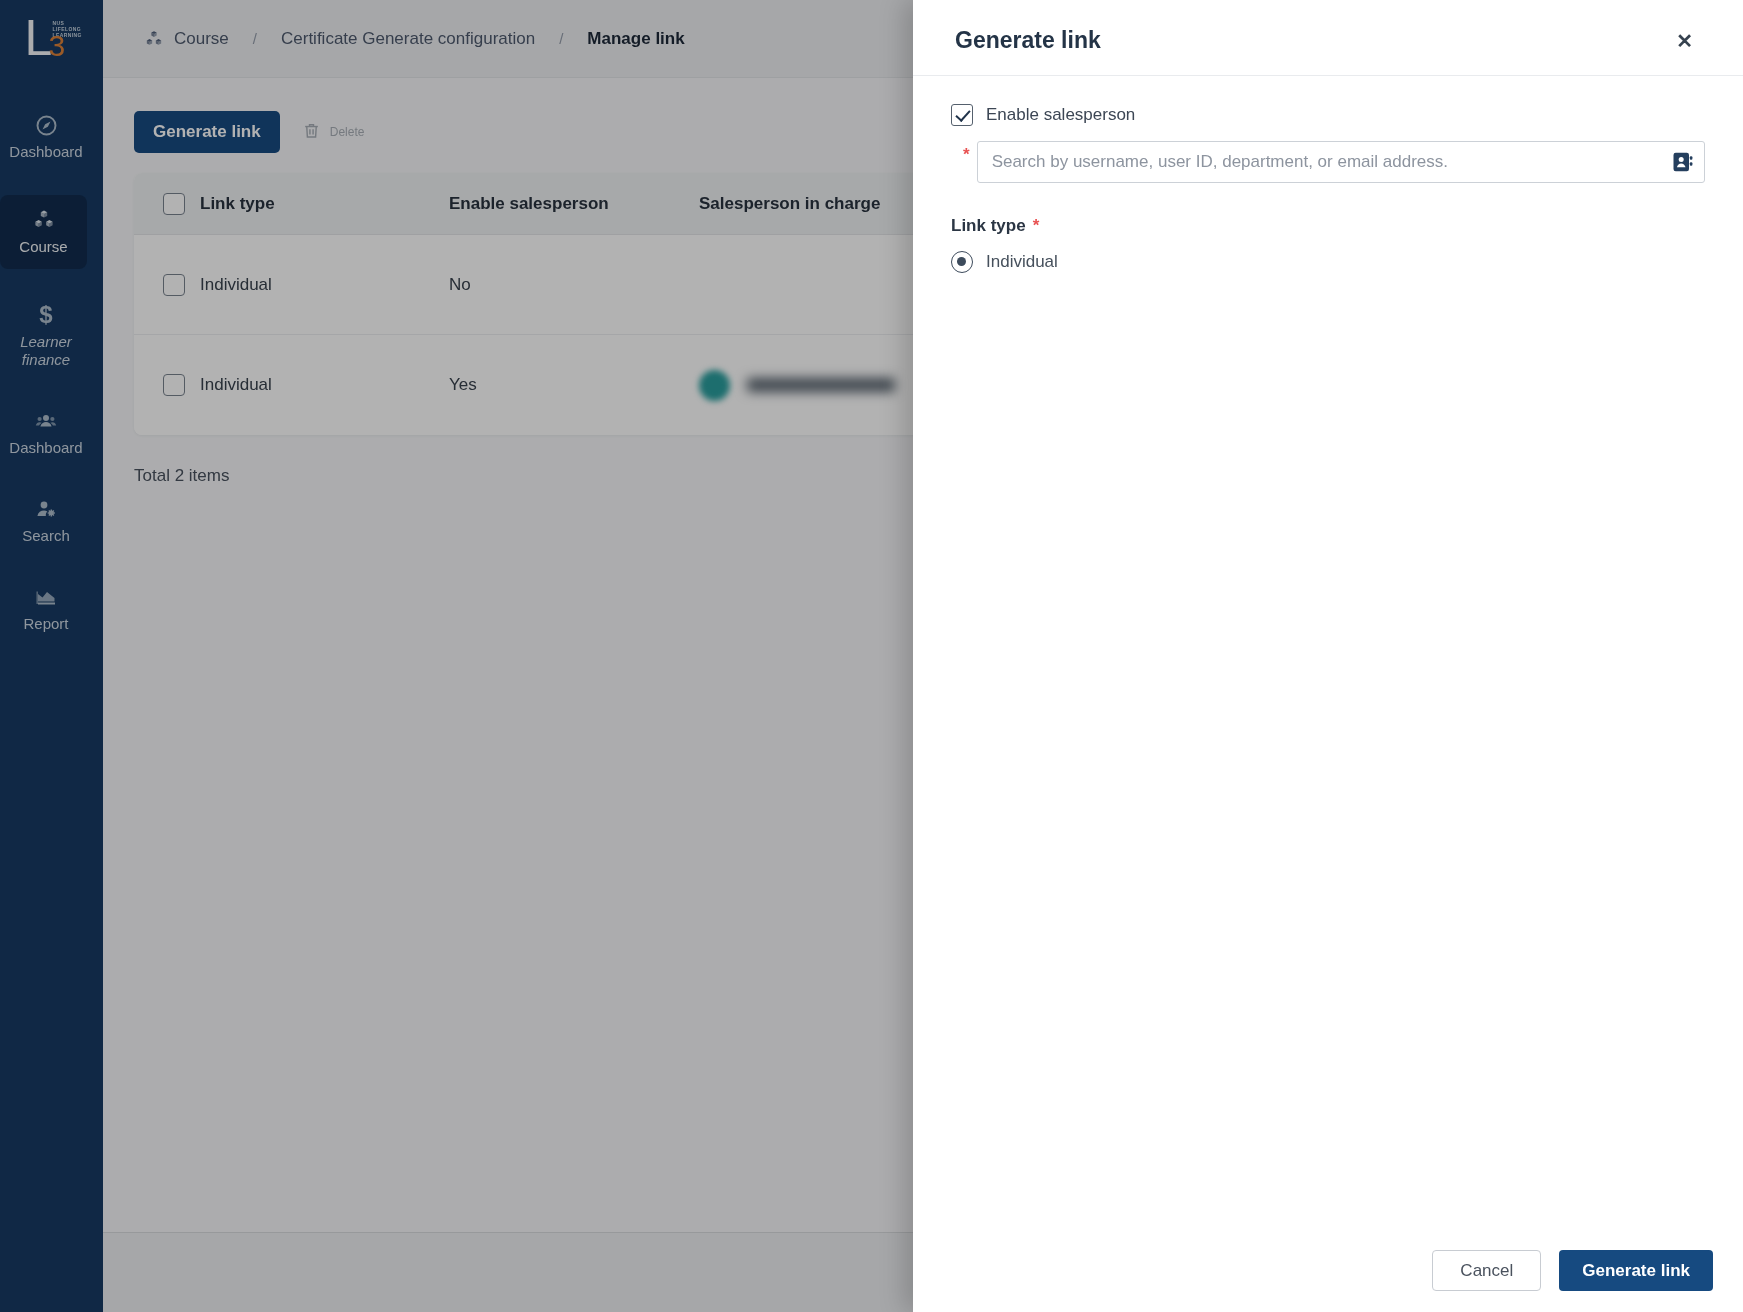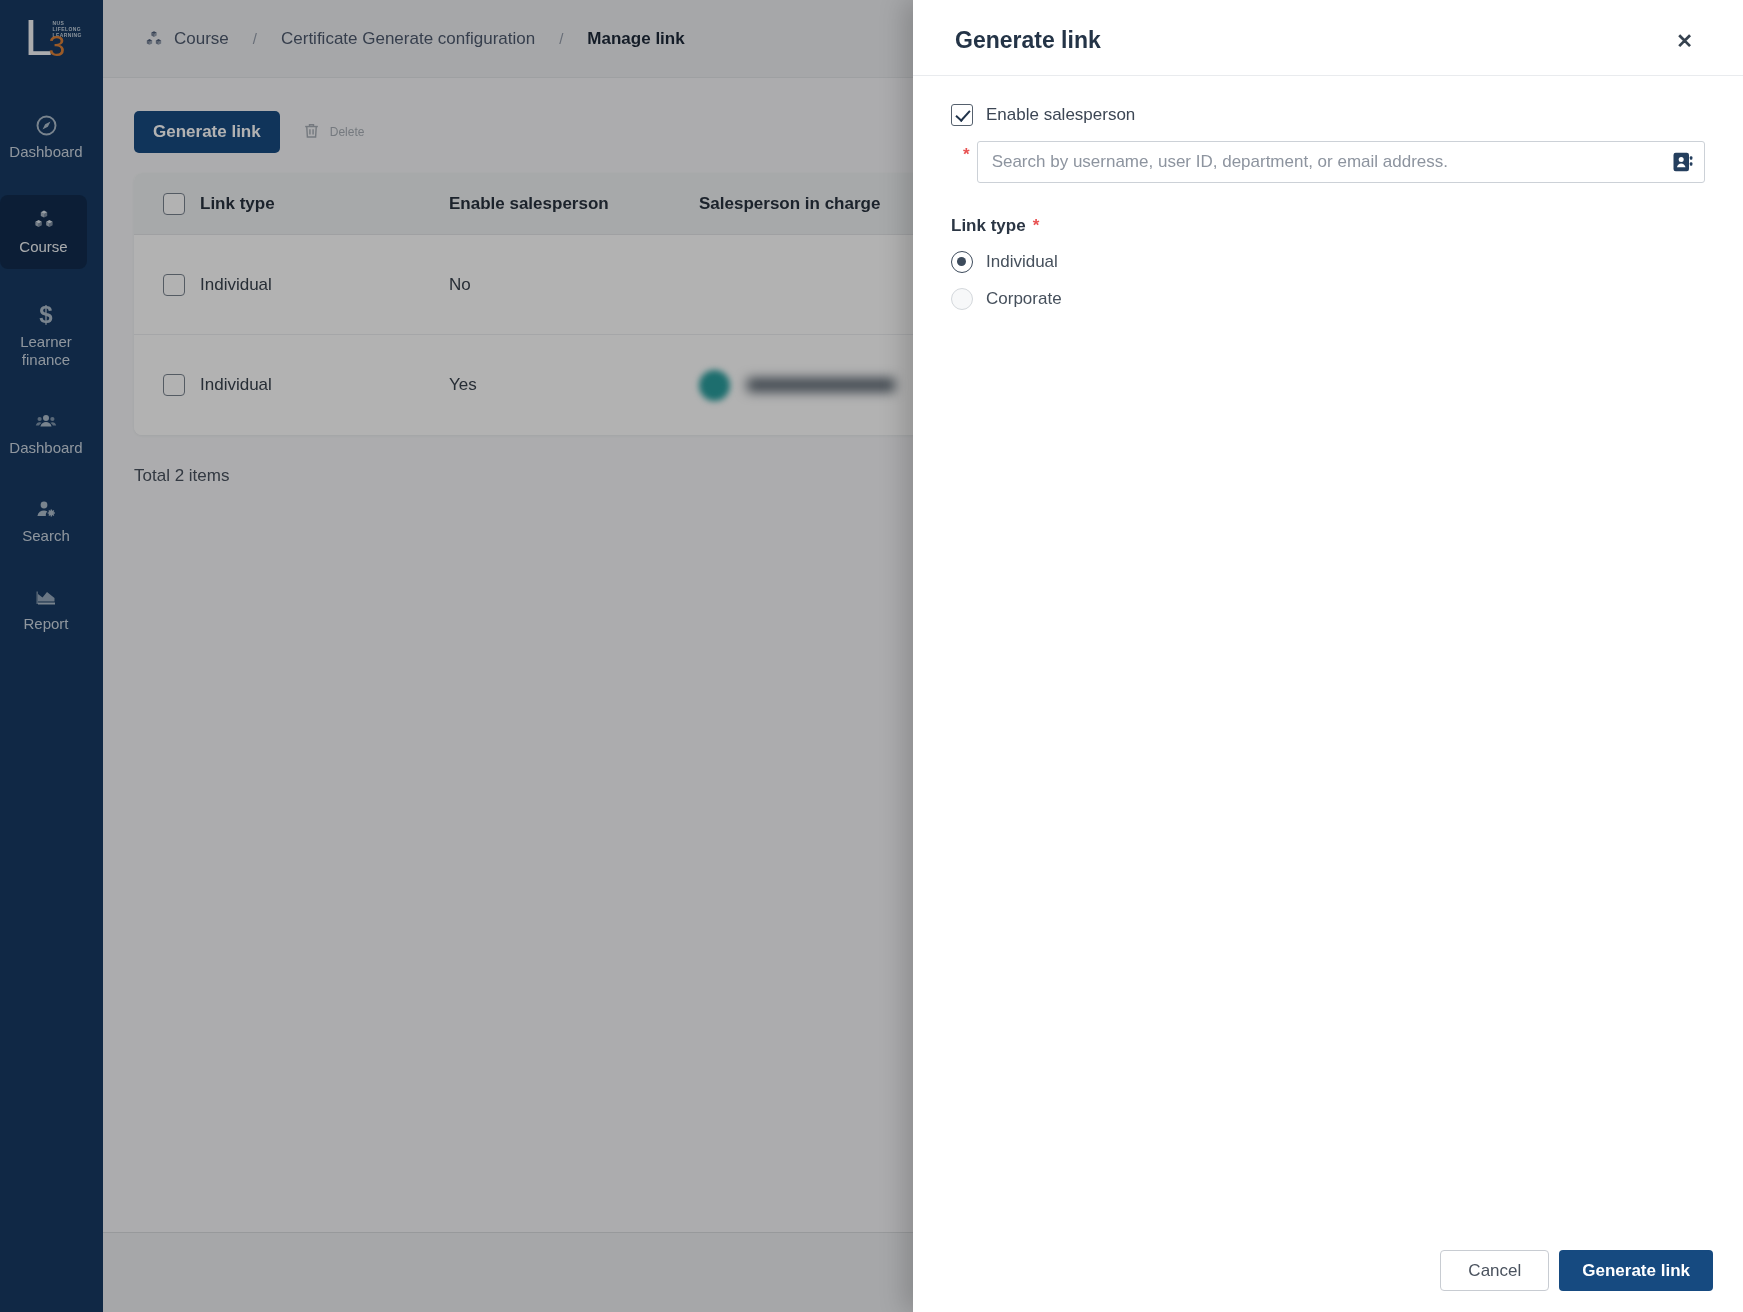--- a/index.html
+++ b/index.html
@@ -86,21 +86,21 @@
   .text-input::placeholder { color:#8d949f; }
   .input-icon { position:absolute; right:11px; top:9px; width:24px; height:24px; color:#253f5e; cursor:pointer; }
   .linktype-label { margin-top:33px; font-size:17px; font-weight:700; color:#2b3644;
                     display:flex; gap:7px; align-items:baseline; }
   .radio-row { display:flex; align-items:center; gap:13px; margin-top:15px; cursor:pointer; }
   .radio { position:relative; width:22px; height:22px; border-radius:50%; border:1.5px solid #d4d8dc; background:#f7f8f9; }
   .radio.checked { border:1.8px solid #3d4b5c; background:#fff; }
   .radio.checked::after { content:""; position:absolute; left:4.6px; top:4.6px; width:9.5px; height:9.5px;
                           border-radius:50%; background:#3d4b5c; }
   .radio-label { font-size:17px; color:#46505c; }
-  .drawer-footer { padding:0 30px 21px 0; display:flex; justify-content:flex-end; gap:10px; }
+  .drawer-footer { padding:0 30px 21px 0; display:flex; justify-content:flex-end; gap:18px; }
   .btn-cancel { height:41px; padding:0 27px; background:#fff; border:1px solid #c8ccd2; border-radius:4px;
                 font-size:17px; color:#4a525e; font-family:"Liberation Sans", sans-serif; cursor:pointer; }
   .btn-submit { height:41px; padding:0 23px; background:#164a80; border:none; border-radius:4px;
                 font-size:17px; font-weight:700; color:#fff; font-family:"Liberation Sans", sans-serif; cursor:pointer; }
 </style>
 </head>
 <body>
 
 <div class="sidebar">
   <div class="logo">
@@ -142,21 +142,21 @@
               <polygon opacity=".75" points="-3.2,-1.7 0,0 0,3.6 -3.2,1.9"></polygon>
               <polygon opacity=".55" points="3.2,-1.7 0,0 0,3.6 3.2,1.9"></polygon>
             </g>
         </svg>
       </span>
       <span>Course</span>
     </div>
 
     <div class="nav-item">
       <span class="nicon dollar-glyph">$</span>
-      <span style="max-width:72px;">Learner finance</span>
+      <span style="max-width:72px;font-style:italic;">Learner finance</span>
     </div>
 
     <div class="nav-item">
       <span class="nicon">
         <svg viewBox="0 0 24 24" width="24" height="24" fill="currentColor">
           <circle cx="12" cy="9" r="3"></circle>
             <path d="M6.4 17.5c.6-3 3-4.6 5.6-4.6s5 1.6 5.6 4.6z"></path>
           <circle cx="5.6" cy="10" r="2.1" opacity=".7"></circle>
             <path d="M1.8 16.6c.4-2.2 2-3.4 3.8-3.4.7 0 1.4.2 2 .5-1.3 1-2.2 2-2.6 2.9z" opacity=".7"></path>
           <circle cx="18.4" cy="10" r="2.1" opacity=".7"></circle>
@@ -310,23 +310,19 @@
 
     <div class="linktype-label">
       <span>Link type</span>
       <span class="req">*</span>
     </div>
 
     <div class="radio-row">
       <span class="radio checked"></span>
       <span class="radio-label">Individual</span>
     </div>
-    <div class="radio-row">
-      <span class="radio"></span>
-      <span class="radio-label">Corporate</span>
-    </div>
   </div>
 
   <div class="drawer-footer">
     <button class="btn-cancel">Cancel</button>
     <button class="btn-submit">Generate link</button>
   </div>
 </div>
 
 </body></html>

